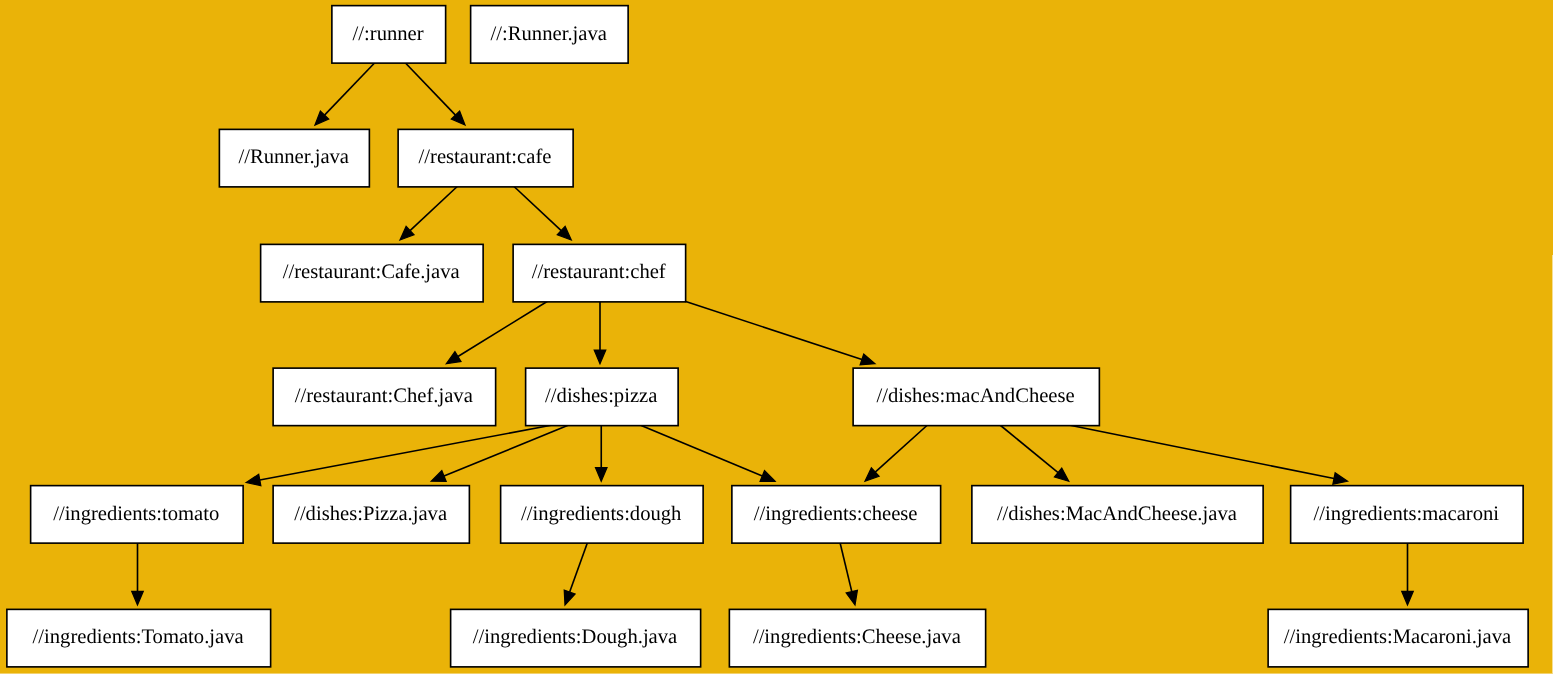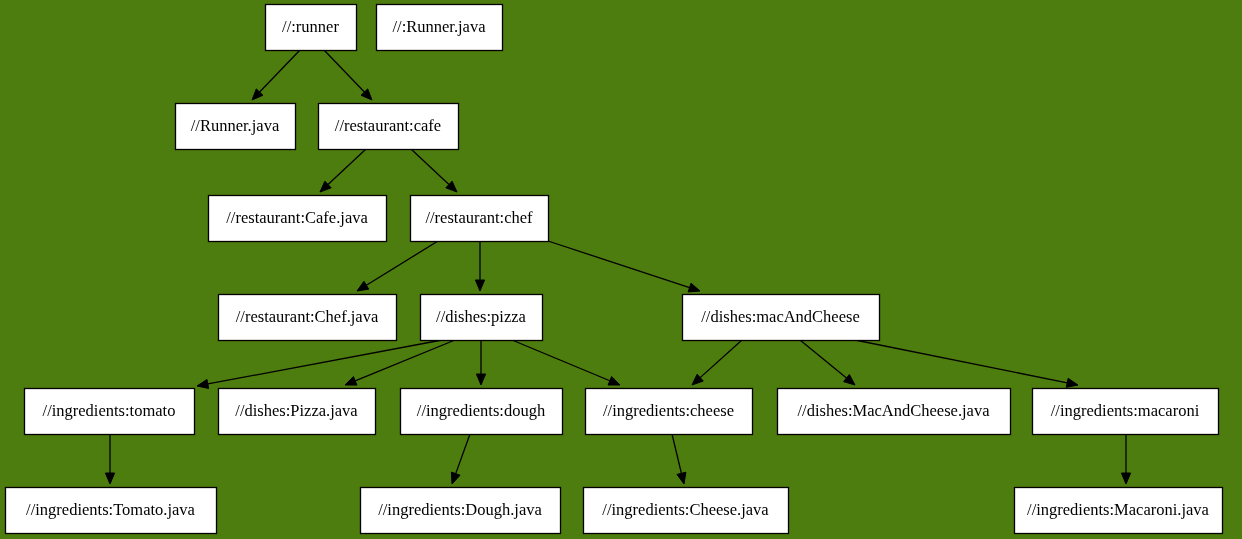--- a/index.html
+++ b/index.html
@@ -4,21 +4,21 @@
 <style>
   html, body {
     margin: 0;
     padding: 0;
     background: #ffffff;
   }
   #graph-root {
     position: relative;
     width: 1242px;
     height: 539px;
-    background: #4d7c0f;
+    background: #eab308;
     overflow: hidden;
     font-family: "Liberation Serif", "DejaVu Serif", serif;
   }
   svg#graph-canvas {
     position: absolute;
     left: 0;
     top: 0;
     width: 1242px;
     height: 539px;
     display: block;

